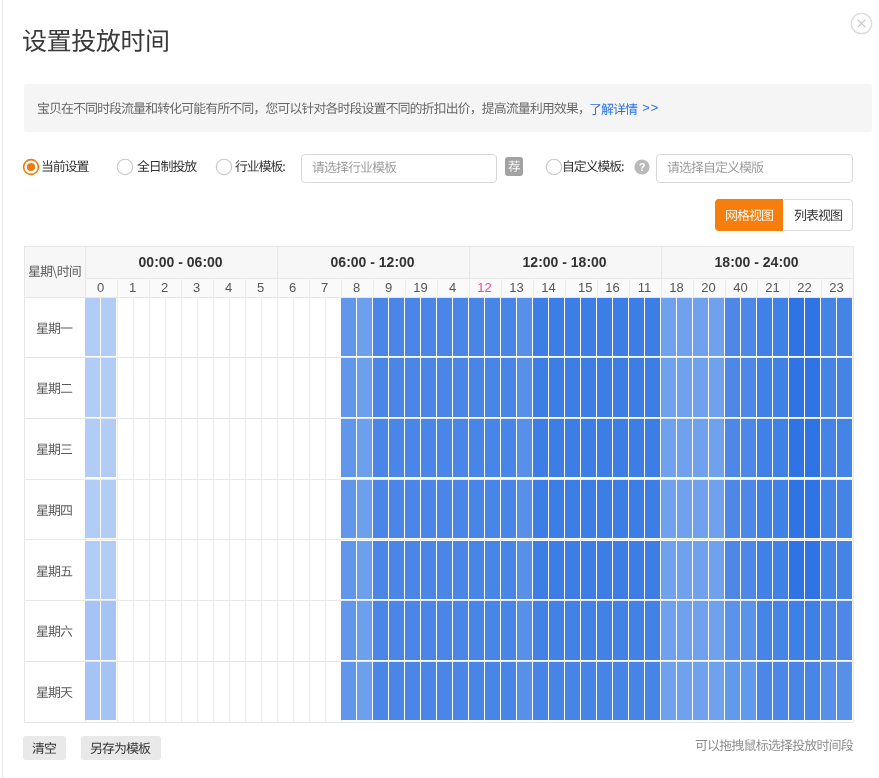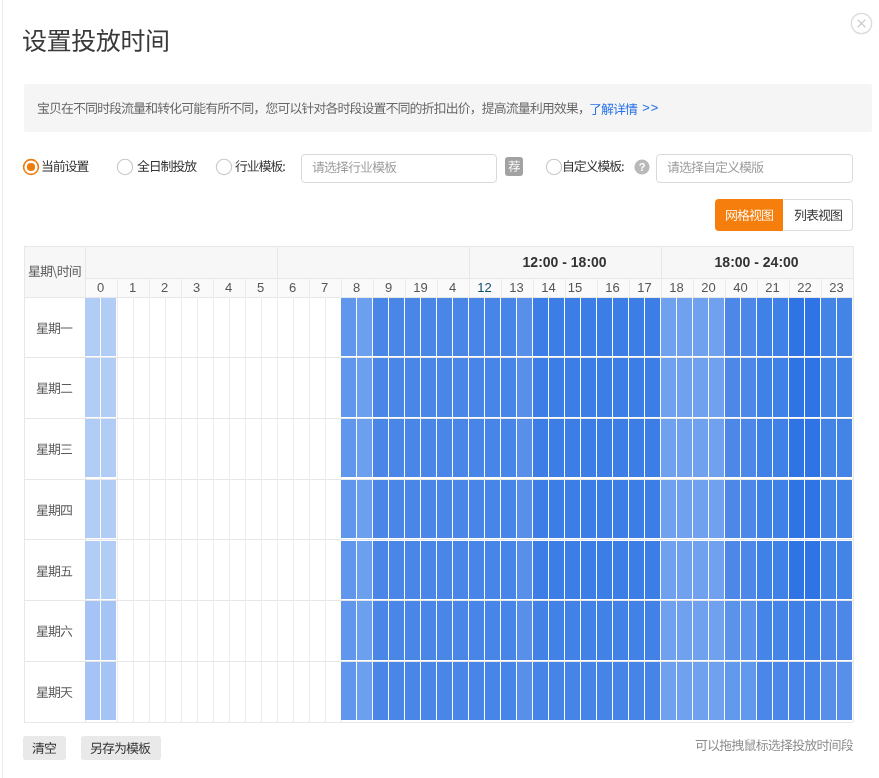--- a/index.html
+++ b/index.html
@@ -124,40 +124,42 @@
     <div class="abs" style="left:244.6px;top:296.5px;width:1px;height:425.0px;background:#ededed"></div>
     <div class="abs" style="left:260.6px;top:296.5px;width:1px;height:425.0px;background:#ededed"></div>
     <div class="abs" style="left:276.6px;top:296.5px;width:1px;height:425.0px;background:#ededed"></div>
     <div class="abs" style="left:292.6px;top:296.5px;width:1px;height:425.0px;background:#ededed"></div>
     <div class="abs" style="left:308.6px;top:296.5px;width:1px;height:425.0px;background:#ededed"></div>
     <div class="abs" style="left:324.6px;top:296.5px;width:1px;height:425.0px;background:#ededed"></div>
     <div class="abs" style="left:340.6px;top:296.5px;width:1px;height:425.0px;background:#ededed"></div>
     <svg style="position:absolute;left:27.70px;top:275.63px;overflow:visible" width="2" height="2">
       <path transform="translate(0,0)" d="M3.1218 -7.6626H9.7782V-6.5016H3.1218ZM3.1218 -9.5331H9.7782V-8.3979H3.1218ZM2.1801 -10.3071V-5.7276H10.7715V-10.3071ZM3.0057 -5.7147C2.4897 -4.5795 1.5867 -3.4572 0.645 -2.7348C0.8772 -2.5929 1.2771 -2.3091 1.4577 -2.1285C1.9092 -2.5155 2.3736 -3.0186 2.7993 -3.5733H5.9598V-2.3478H2.3478V-1.5609H5.9598V-0.1548H0.8385V0.6966H12.0873V-0.1548H6.966V-1.5609H10.7328V-2.3478H6.966V-3.5733H11.2746V-4.3989H6.966V-5.4438H5.9598V-4.3989H3.3798C3.5991 -4.7343 3.7926 -5.0955 3.9603 -5.4438Z M14.316199999999998 -1.8447C13.9292 -0.9804 13.2455 -0.1161 12.5231 0.4644C12.7553 0.6063 13.142299999999999 0.8772 13.322899999999999 1.032C14.019499999999999 0.387 14.7677 -0.6063 15.232099999999999 -1.5867ZM16.160899999999998 -1.4448C16.664 -0.8385 17.2574 0.0129 17.4896 0.5418L18.2894 0.0774C18.0185 -0.4515 17.4251 -1.2513 16.9091 -1.8447ZM23.049500000000002 -9.3138V-7.2369H20.405V-9.3138ZM19.502 -10.191V-5.5083C19.502 -3.6507 19.3988 -1.1868 18.3152 0.5289C18.5345 0.6321 18.9344 0.9159 19.089199999999998 1.0836C19.8632 -0.1419 20.1986 -1.7931 20.3276 -3.354H23.049500000000002V-0.2193C23.049500000000002 -0.0129 22.972099999999998 0.0387 22.7915 0.0516C22.598 0.0645 21.9401 0.0645 21.2564 0.0387C21.385399999999997 0.2967 21.5273 0.7224 21.566 0.9804C22.5077 0.9804 23.1269 0.9675 23.4881 0.7998C23.8622 0.645 23.978299999999997 0.3483 23.978299999999997 -0.2064V-10.191ZM23.049500000000002 -6.3726V-4.2312H20.379199999999997C20.405 -4.6827 20.405 -5.1084 20.405 -5.5083V-6.3726ZM17.0123 -10.6812V-9.1203H14.6645V-10.6812H13.7873V-9.1203H12.6908V-8.256H13.7873V-2.9799H12.5102V-2.1156H18.8699V-2.9799H17.9153V-8.256H18.8699V-9.1203H17.9153V-10.6812ZM14.6645 -8.256H17.0123V-7.1079H14.6645ZM14.6645 -6.3339H17.0123V-5.0697H14.6645ZM14.6645 -4.2828H17.0123V-2.9799H14.6645Z M28.0906 2.3091H28.942L25.084899999999998 -10.2426H24.2335Z M34.86644 -5.8308C35.55014 -4.8375 36.42734 -3.4701 36.84014 -2.6832L37.691539999999996 -3.1734C37.252939999999995 -3.9603 36.36284 -5.2761 35.666239999999995 -6.2565ZM32.931439999999995 -5.1858V-2.2446H30.72554V-5.1858ZM32.931439999999995 -6.0501H30.72554V-8.8752H32.931439999999995ZM29.796739999999996 -9.7524V-0.3225H30.72554V-1.3674H33.83444V-9.7524ZM38.60744 -10.7715V-8.256H34.427839999999996V-7.3014H38.60744V-0.4257C38.60744 -0.1677 38.504239999999996 -0.0774 38.24624 -0.0774C37.96244 -0.0516 37.00784 -0.0516 36.001639999999995 -0.0903C36.14354 0.1935 36.298339999999996 0.6321 36.36284 0.903C37.65284 0.903 38.47844 0.8901 38.94284 0.7224C39.40724 0.5676 39.58784 0.2838 39.58784 -0.4257V-7.3014H41.16164V-8.256H39.58784V-10.7715Z M41.94574 -7.9335V1.032H42.93904V-7.9335ZM42.13924 -10.2039C42.732639999999996 -9.6363 43.403439999999996 -8.8236 43.70014 -8.3076L44.499939999999995 -8.8236C44.19034 -9.3654 43.493739999999995 -10.1265 42.88744 -10.6683ZM45.66094 -3.8055H48.75694V-2.064H45.66094ZM45.66094 -6.3339H48.75694V-4.6182H45.66094ZM44.783739999999995 -7.1466V-1.2642H49.672839999999994V-7.1466ZM45.312639999999995 -10.1136V-9.1977H51.556239999999995V-0.1419C51.556239999999995 0.0258 51.504639999999995 0.0774 51.33694 0.0903C51.169239999999995 0.0903 50.640339999999995 0.1032 50.09854 0.0774C50.22754 0.3225 50.356539999999995 0.7353 50.408139999999996 0.9675C51.19504 0.9675 51.749739999999996 0.9675 52.09804 0.8127C52.43344 0.645 52.54953999999999 0.3999 52.54953999999999 -0.1419V-10.1136Z" fill="#5a5a5a"></path>
     </svg>
+    <div class="abs" style="left:84.6px;top:246.0px;width:192px;height:32.0px;line-height:32.0px;text-align:center;font-size:14px;font-weight:bold;color:#333">00:00 - 06:00</div>
+    <div class="abs" style="left:276.6px;top:246.0px;width:192px;height:32.0px;line-height:32.0px;text-align:center;font-size:14px;font-weight:bold;color:#333">06:00 - 12:00</div>
     <div class="abs" style="left:468.6px;top:246.0px;width:192px;height:32.0px;line-height:32.0px;text-align:center;font-size:14px;font-weight:bold;color:#333">12:00 - 18:00</div>
     <div class="abs" style="left:660.6px;top:246.0px;width:192px;height:32.0px;line-height:32.0px;text-align:center;font-size:14px;font-weight:bold;color:#333">18:00 - 24:00</div>
     <div class="abs" style="left:84.6px;top:278.0px;width:32px;height:18.5px;line-height:20px;text-align:center;font-size:13px;color:#565656">0</div>
     <div class="abs" style="left:116.6px;top:278.0px;width:32px;height:18.5px;line-height:20px;text-align:center;font-size:13px;color:#565656">1</div>
     <div class="abs" style="left:148.6px;top:278.0px;width:32px;height:18.5px;line-height:20px;text-align:center;font-size:13px;color:#565656">2</div>
     <div class="abs" style="left:180.6px;top:278.0px;width:32px;height:18.5px;line-height:20px;text-align:center;font-size:13px;color:#565656">3</div>
     <div class="abs" style="left:212.6px;top:278.0px;width:32px;height:18.5px;line-height:20px;text-align:center;font-size:13px;color:#565656">4</div>
     <div class="abs" style="left:244.6px;top:278.0px;width:32px;height:18.5px;line-height:20px;text-align:center;font-size:13px;color:#565656">5</div>
     <div class="abs" style="left:276.6px;top:278.0px;width:32px;height:18.5px;line-height:20px;text-align:center;font-size:13px;color:#565656">6</div>
     <div class="abs" style="left:308.6px;top:278.0px;width:32px;height:18.5px;line-height:20px;text-align:center;font-size:13px;color:#565656">7</div>
     <div class="abs" style="left:340.6px;top:278.0px;width:32px;height:18.5px;line-height:20px;text-align:center;font-size:13px;color:#565656">8</div>
     <div class="abs" style="left:372.6px;top:278.0px;width:32px;height:18.5px;line-height:20px;text-align:center;font-size:13px;color:#565656">9</div>
     <div class="abs" style="left:404.6px;top:278.0px;width:32px;height:18.5px;line-height:20px;text-align:center;font-size:13px;color:#565656">19</div>
     <div class="abs" style="left:436.6px;top:278.0px;width:32px;height:18.5px;line-height:20px;text-align:center;font-size:13px;color:#565656">4</div>
-    <div class="abs" style="left:468.6px;top:278.0px;width:32px;height:18.5px;line-height:20px;text-align:center;font-size:13px;color:#0c4a6e">12</div>
+    <div class="abs" style="left:468.6px;top:278.0px;width:32px;height:18.5px;line-height:20px;text-align:center;font-size:13px;color:#ec4899">12</div>
     <div class="abs" style="left:500.6px;top:278.0px;width:32px;height:18.5px;line-height:20px;text-align:center;font-size:13px;color:#565656">13</div>
     <div class="abs" style="left:532.6px;top:278.0px;width:32px;height:18.5px;line-height:20px;text-align:center;font-size:13px;color:#565656">14</div>
-    <div class="abs" style="left:559px;top:278.0px;width:32px;height:18.5px;line-height:20px;text-align:center;font-size:13px;color:#565656">15</div>
+    <div class="abs" style="left:578px;top:278.0px;width:32px;height:18.5px;line-height:20px;text-align:left;font-size:13px;color:#565656">15</div>
     <div class="abs" style="left:596.6px;top:278.0px;width:32px;height:18.5px;line-height:20px;text-align:center;font-size:13px;color:#565656">16</div>
-    <div class="abs" style="left:628.6px;top:278.0px;width:32px;height:18.5px;line-height:20px;text-align:center;font-size:13px;color:#565656">17</div>
+    <div class="abs" style="left:628.6px;top:278.0px;width:32px;height:18.5px;line-height:20px;text-align:center;font-size:13px;color:#565656">11</div>
     <div class="abs" style="left:660.6px;top:278.0px;width:32px;height:34px;line-height:20px;text-align:center;font-size:13px;color:#565656">18</div>
     <div class="abs" style="left:692.6px;top:278.0px;width:32px;height:18.5px;line-height:20px;text-align:center;font-size:13px;color:#565656">20</div>
     <div class="abs" style="left:724.6px;top:278.0px;width:32px;height:18.5px;line-height:20px;text-align:center;font-size:13px;color:#565656">40</div>
     <div class="abs" style="left:756.6px;top:278.0px;width:32px;height:18.5px;line-height:20px;text-align:center;font-size:13px;color:#565656">21</div>
     <div class="abs" style="left:788.6px;top:278.0px;width:32px;height:18.5px;line-height:20px;text-align:center;font-size:13px;color:#565656">22</div>
     <div class="abs" style="left:820.6px;top:278.0px;width:32px;height:18.5px;line-height:20px;text-align:center;font-size:13px;color:#565656">23</div>
     <svg style="position:absolute;left:35.77px;top:332.66px;overflow:visible" width="2" height="2">
       <path transform="translate(0,0)" d="M3.1218 -7.6626H9.7782V-6.5016H3.1218ZM3.1218 -9.5331H9.7782V-8.3979H3.1218ZM2.1801 -10.3071V-5.7276H10.7715V-10.3071ZM3.0057 -5.7147C2.4897 -4.5795 1.5867 -3.4572 0.645 -2.7348C0.8772 -2.5929 1.2771 -2.3091 1.4577 -2.1285C1.9092 -2.5155 2.3736 -3.0186 2.7993 -3.5733H5.9598V-2.3478H2.3478V-1.5609H5.9598V-0.1548H0.8385V0.6966H12.0873V-0.1548H6.966V-1.5609H10.7328V-2.3478H6.966V-3.5733H11.2746V-4.3989H6.966V-5.4438H5.9598V-4.3989H3.3798C3.5991 -4.7343 3.7926 -5.0955 3.9603 -5.4438Z M14.316199999999998 -1.8447C13.9292 -0.9804 13.2455 -0.1161 12.5231 0.4644C12.7553 0.6063 13.142299999999999 0.8772 13.322899999999999 1.032C14.019499999999999 0.387 14.7677 -0.6063 15.232099999999999 -1.5867ZM16.160899999999998 -1.4448C16.664 -0.8385 17.2574 0.0129 17.4896 0.5418L18.2894 0.0774C18.0185 -0.4515 17.4251 -1.2513 16.9091 -1.8447ZM23.049500000000002 -9.3138V-7.2369H20.405V-9.3138ZM19.502 -10.191V-5.5083C19.502 -3.6507 19.3988 -1.1868 18.3152 0.5289C18.5345 0.6321 18.9344 0.9159 19.089199999999998 1.0836C19.8632 -0.1419 20.1986 -1.7931 20.3276 -3.354H23.049500000000002V-0.2193C23.049500000000002 -0.0129 22.972099999999998 0.0387 22.7915 0.0516C22.598 0.0645 21.9401 0.0645 21.2564 0.0387C21.385399999999997 0.2967 21.5273 0.7224 21.566 0.9804C22.5077 0.9804 23.1269 0.9675 23.4881 0.7998C23.8622 0.645 23.978299999999997 0.3483 23.978299999999997 -0.2064V-10.191ZM23.049500000000002 -6.3726V-4.2312H20.379199999999997C20.405 -4.6827 20.405 -5.1084 20.405 -5.5083V-6.3726ZM17.0123 -10.6812V-9.1203H14.6645V-10.6812H13.7873V-9.1203H12.6908V-8.256H13.7873V-2.9799H12.5102V-2.1156H18.8699V-2.9799H17.9153V-8.256H18.8699V-9.1203H17.9153V-10.6812ZM14.6645 -8.256H17.0123V-7.1079H14.6645ZM14.6645 -6.3339H17.0123V-5.0697H14.6645ZM14.6645 -4.2828H17.0123V-2.9799H14.6645Z M24.607599999999998 -5.5599V-4.5021H36.424V-5.5599Z" fill="#5a5a5a"></path>
     </svg>
     <svg style="position:absolute;left:35.86px;top:393.37px;overflow:visible" width="2" height="2">

